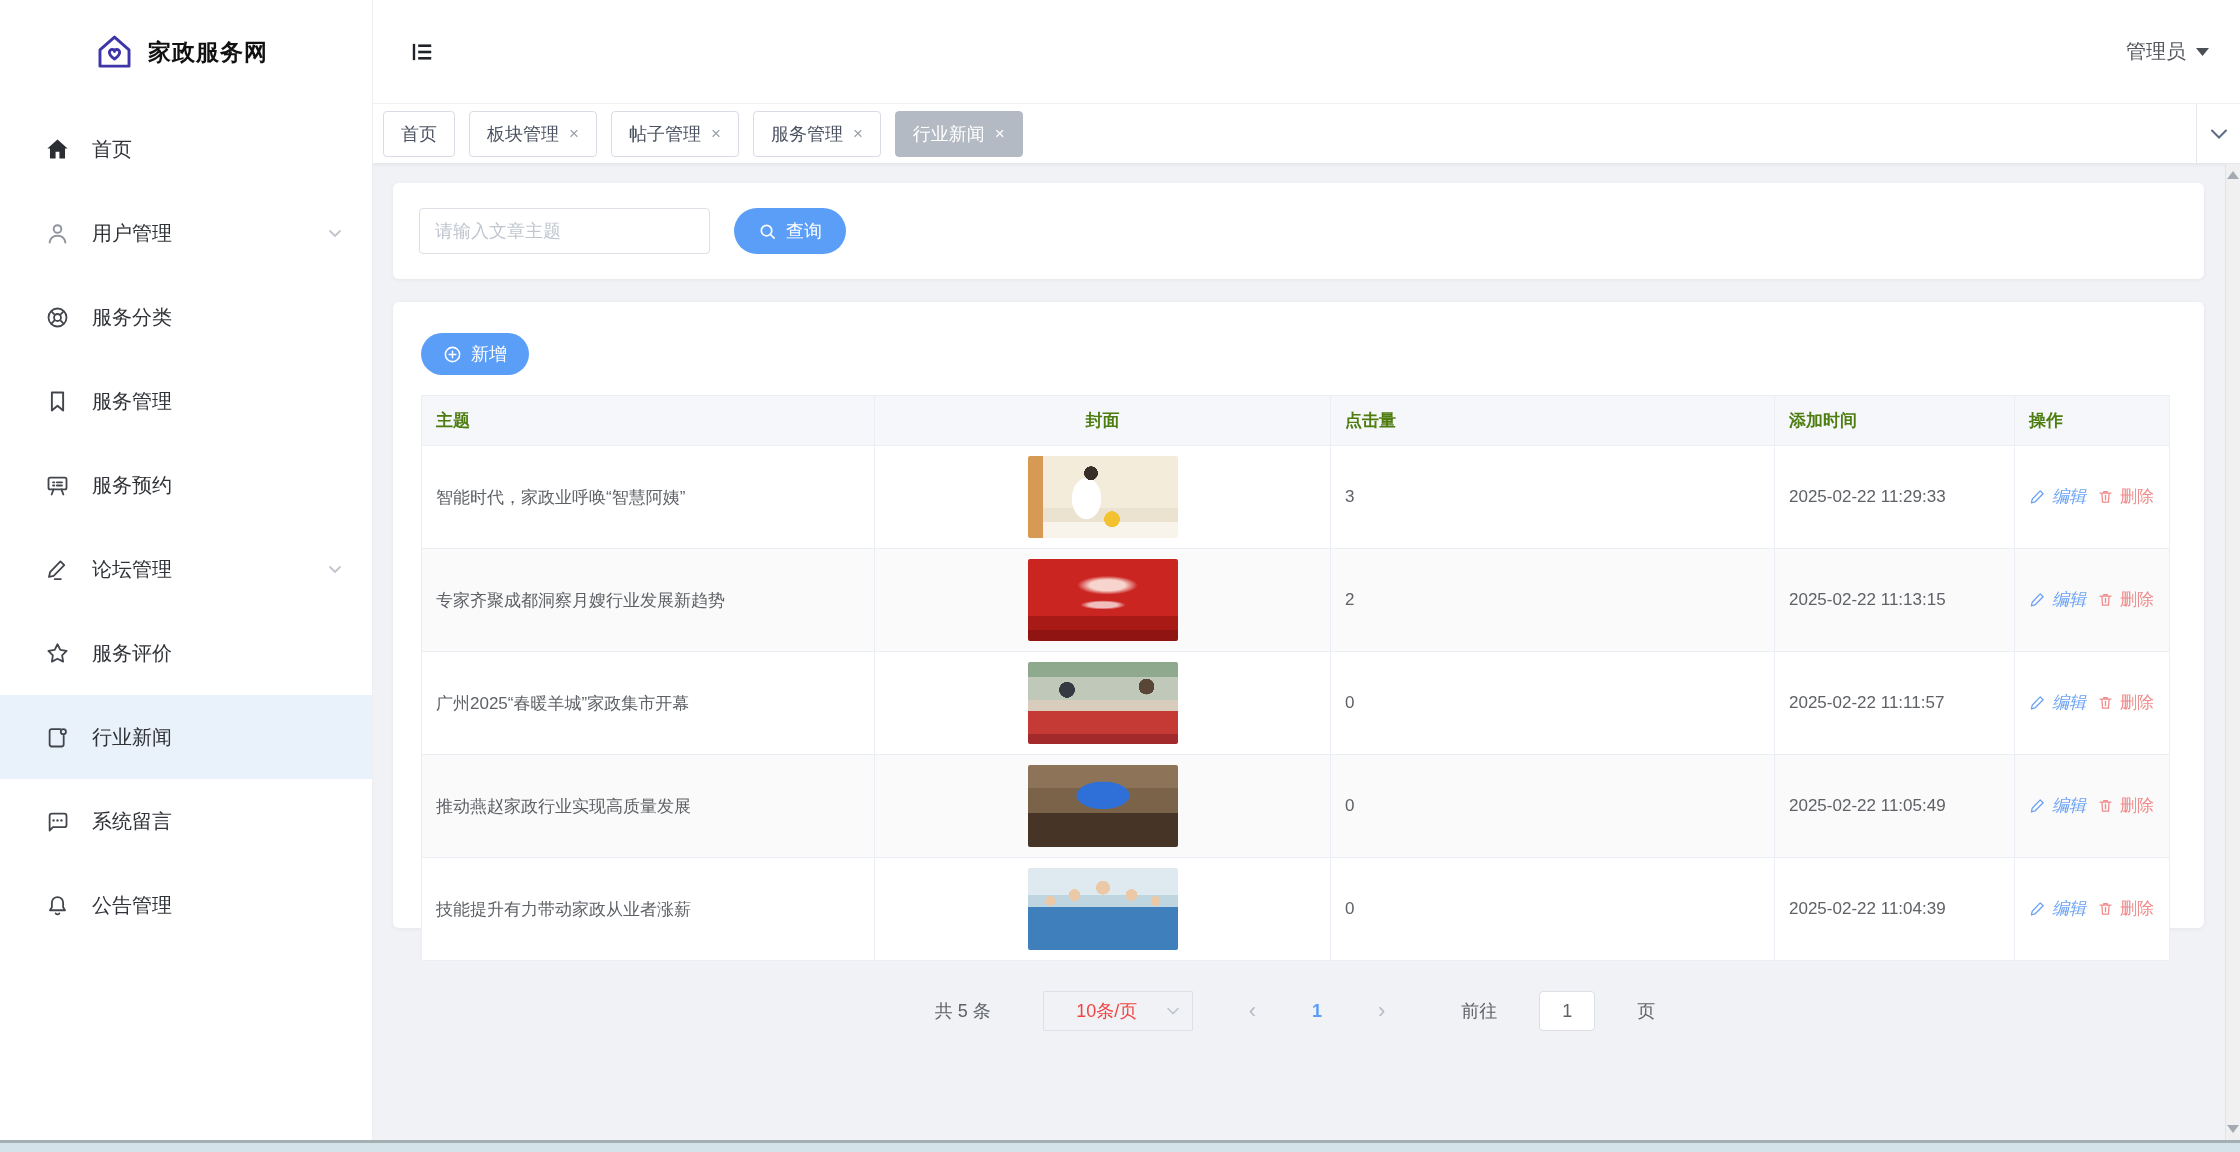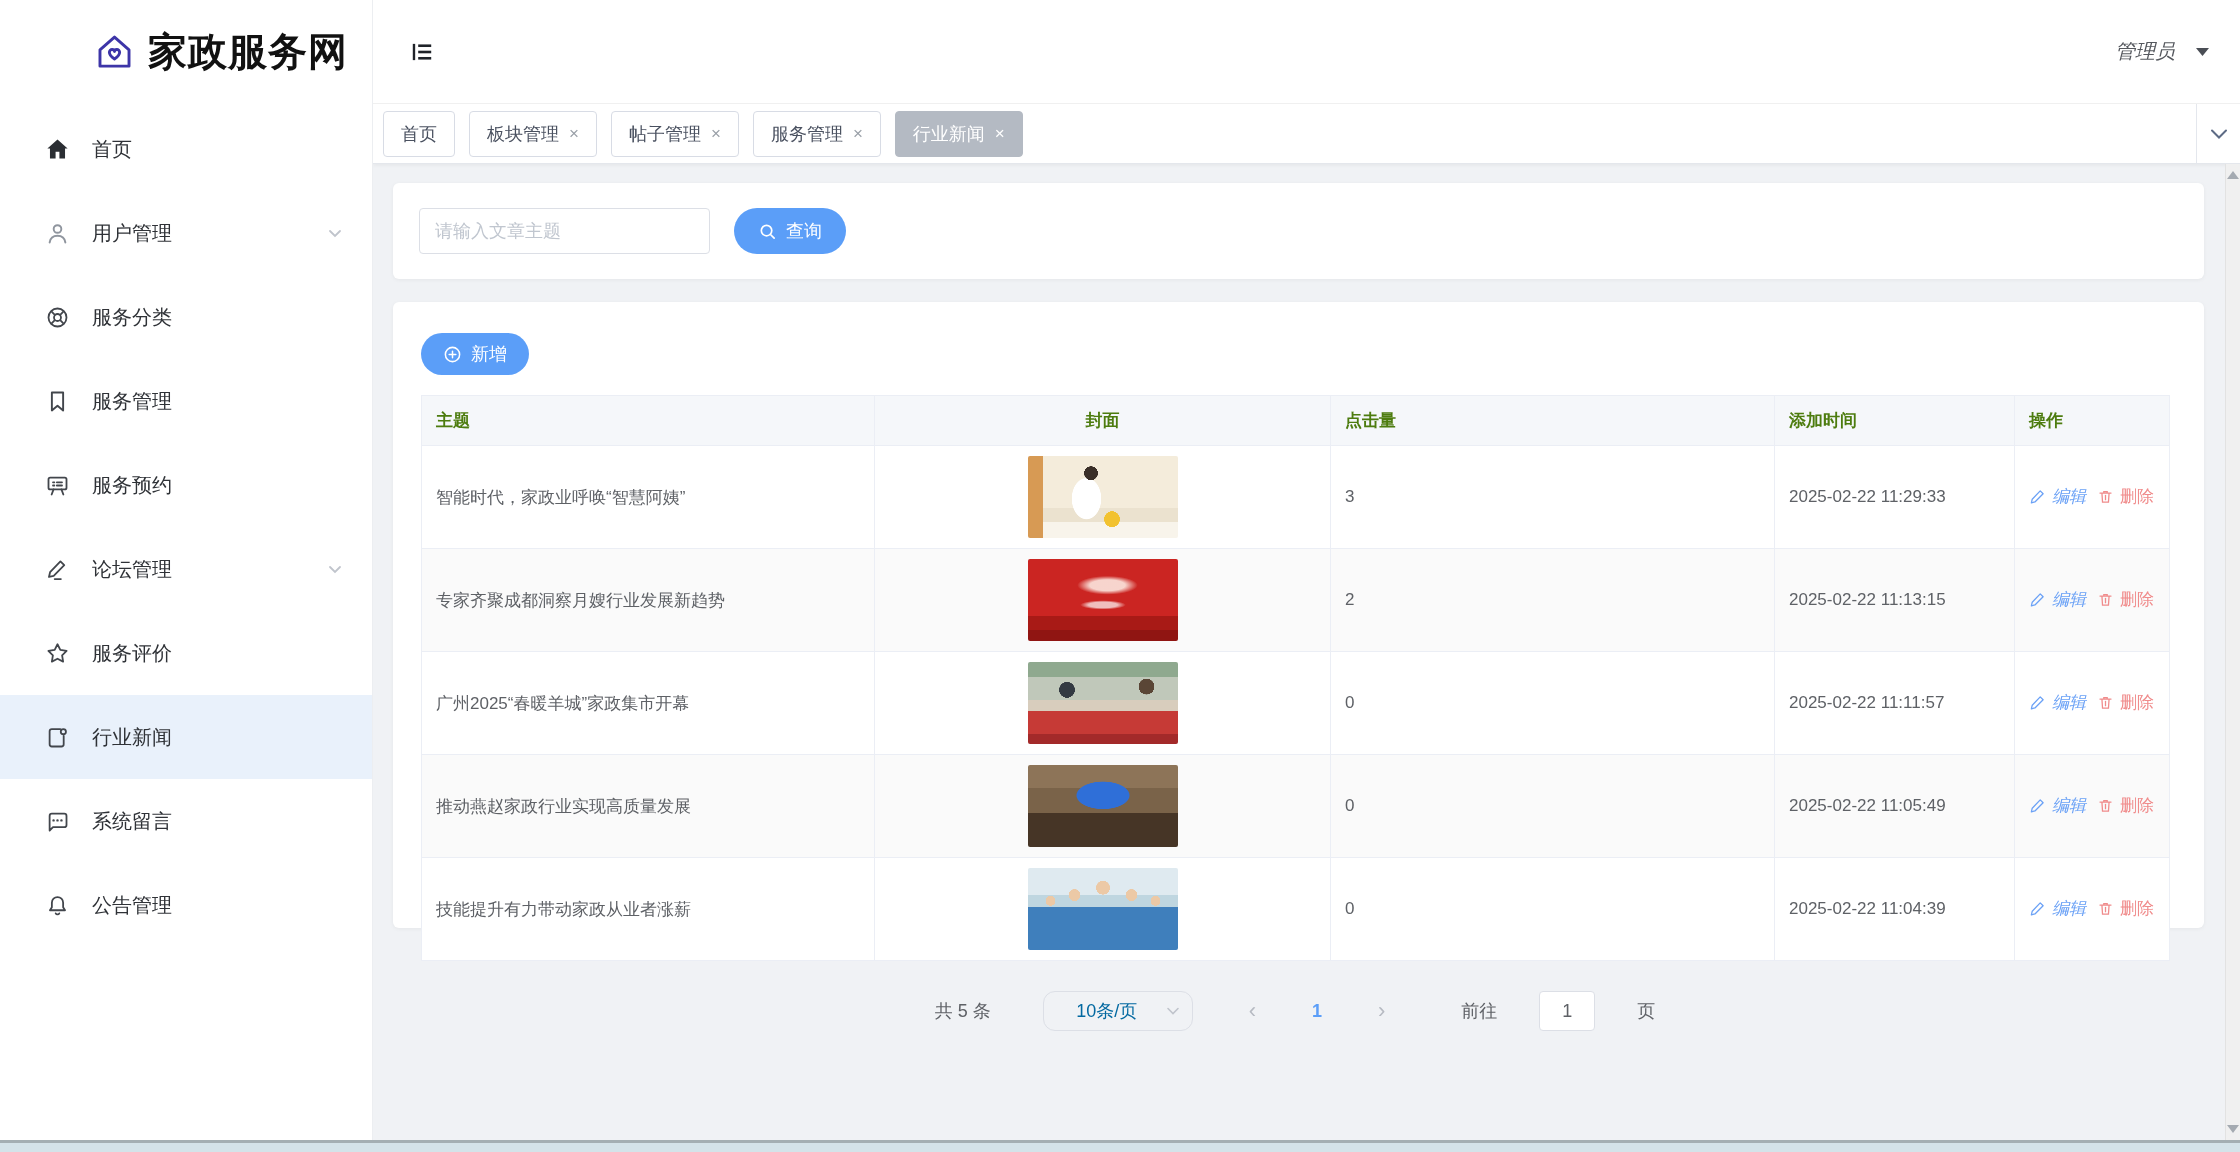--- a/index.html
+++ b/index.html
@@ -9,33 +9,33 @@
     background:#f0f2f5;
     font-family:"Liberation Sans","DejaVu Sans",sans-serif;
     color:#303133;
   }
   svg { display:block; }
 
   
   .sidebar{ position:absolute; left:0; top:0; width:373px; height:1140px;
     background:#fff; border-right:1px solid #eceef1; z-index:3; }
   .logo-row{ height:104px; display:flex; align-items:center; padding-left:94px; gap:13px; }
-  .logo-title{ font-size:39px; font-weight:bold; color:#111; letter-spacing:1px; }
+  .logo-title{ font-size:23px; font-weight:bold; color:#111; letter-spacing:1px; }
   .menu{ padding-top:3px; }
   .menu-item{ height:84px; display:flex; align-items:center; padding:0 44px; position:relative; cursor:pointer; }
   .menu-item .mi-icon{ width:27px; height:27px; flex:0 0 27px; }
   .menu-item .mi-label{ margin-left:21px; font-size:20px; color:#2f3237; }
   .menu-item .mi-arrow{ position:absolute; right:28px; top:50%; transform:translateY(-50%); }
   .menu-item.active{ background:#e9f1fb; }
 
   
   .main-header{ position:absolute; left:373px; top:0; right:0; height:104px; background:#fff;
     border-bottom:1px solid #f0f0f0; display:flex; align-items:center; justify-content:space-between;
     padding:0 30px 0 36px; z-index:2; }
-  .admin-box{ display:flex; align-items:center; gap:20px; cursor:pointer;font-style:italic; }
+  .admin-box{ display:flex; align-items:center; gap:9px; cursor:pointer; }
   .admin-name{ font-size:20px; color:#55585e; }
 
   
   .tabbar{ position:absolute; left:373px; top:104px; right:0; height:60px; background:#fff;
     border-bottom:1px solid #e4e7ec; box-shadow:0 2px 3px rgba(0,0,0,.04);
     display:flex; align-items:center; padding-left:10px; z-index:2; }
   .tab{ height:46px; display:inline-flex; align-items:center; gap:10px; padding:0 17px;
     border:1px solid #d8dce5; border-radius:4px; background:#fff; color:#4a5160;
     font-size:18px; margin-right:14px; cursor:pointer; white-space:nowrap; }
   .tab .tab-x{ font-size:17px; color:#9aa0a8; line-height:1; }
@@ -93,22 +93,22 @@
     linear-gradient(180deg, #dfeaf0 0 33%, #bfd6e0 33% 47%, #3f7fbc 47%); }
 
   .act{ display:inline-flex; align-items:center; gap:6px; cursor:pointer; white-space:nowrap; }
   .act-edit{ color:#6aa1f6; margin-right:11px;font-style:italic; }
   .act-del{ color:#f08b8b; }
   .act svg{ flex:0 0 auto; }
 
   
   .pager{ margin-top:30px; display:flex; align-items:center; justify-content:center; font-size:18px; color:#5e6166;gap:32px; }
   .pager .total{ margin-right:20px; }
-  .size-select{ position:relative; width:150px; height:40px; border:1px solid #dcdfe6; border-radius:12px;
-    display:flex; align-items:center; justify-content:center; padding-right:22px; color:#0369a1; cursor:pointer; }
+  .size-select{ position:relative; width:150px; height:40px; border:1px solid #dcdfe6; border-radius:1px;
+    display:flex; align-items:center; justify-content:center; padding-right:22px; color:#ef4444; cursor:pointer; }
   .size-select .sel-arrow{ position:absolute; right:12px; top:50%; transform:translateY(-50%); }
   .pg-arrow{ font-size:22px; color:#b6bac2; padding:0 6px; margin:0 18px; cursor:pointer; background:none; border:none; font-family:inherit; }
   .pg-num{ color:#5b9ef8; font-weight:bold; cursor:pointer; }
   .goto-label{ margin-left:20px; }
   .goto-input{ width:56px; height:40px; border:1px solid #dcdfe6; border-radius:4px; margin:0 10px;
     text-align:center; font-size:18px; color:#5e6166; outline:none; font-family:inherit; }
 
   
   .v-scrollbar{ position:absolute; right:0; top:164px; bottom:12px; width:15px;
     background:#f0f0f0; border-left:1px solid #e2e2e2; z-index:4; }

